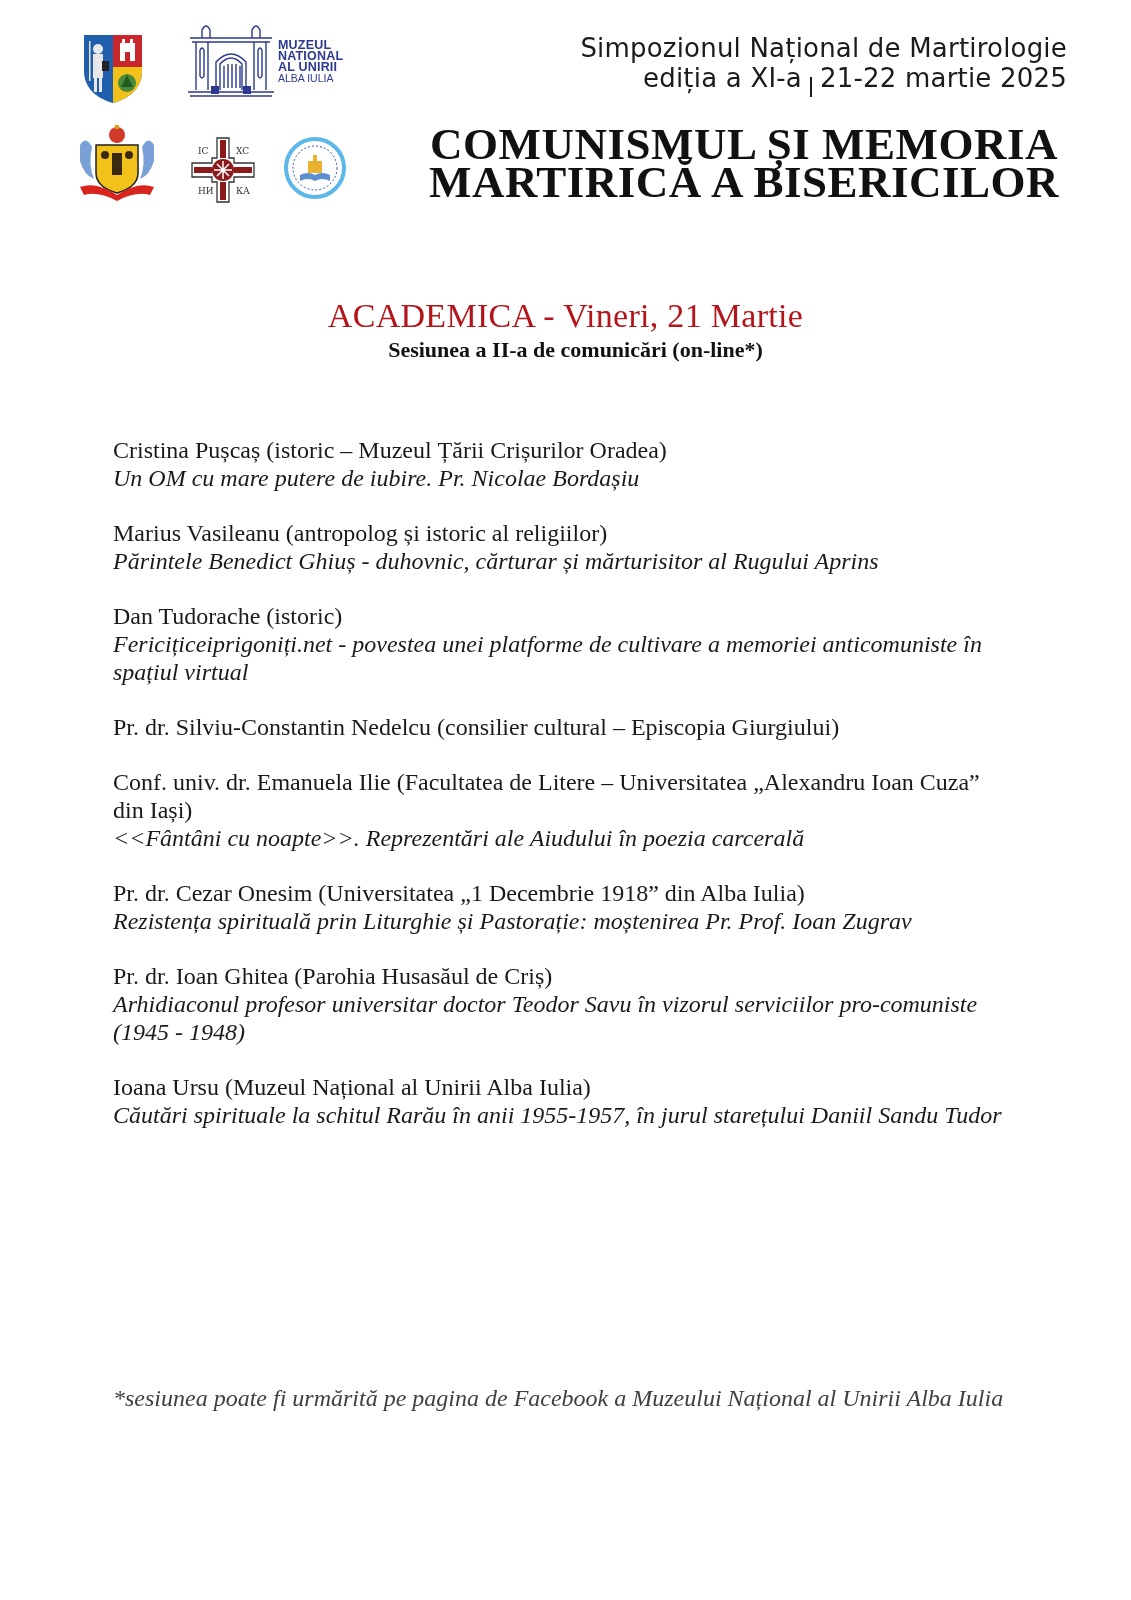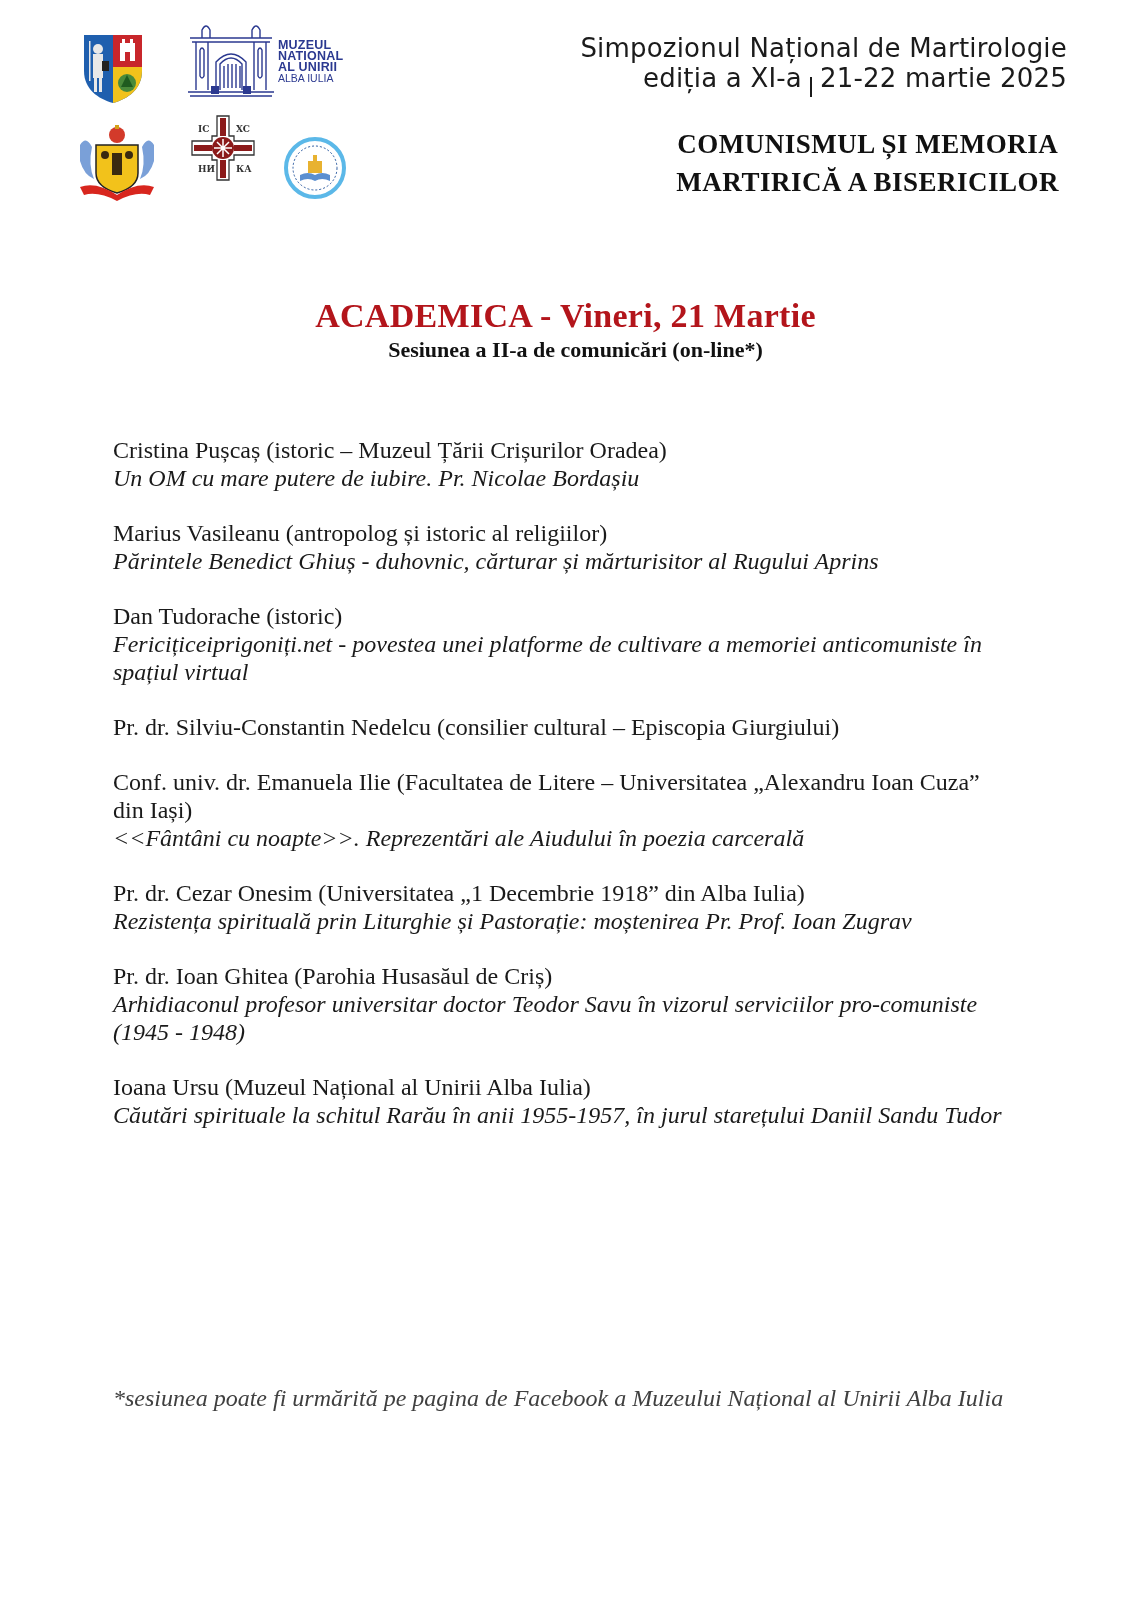--- a/index.html
+++ b/index.html
@@ -7,31 +7,31 @@
     body { position: relative; font-family: "Liberation Serif", "DejaVu Serif", serif; color: #1a1a1a; }
 
     
     .logo { position: absolute; }
     .logo-county { left: 82px; top: 33px; width: 62px; height: 72px; }
     .logo-museum { left: 186px; top: 18px; width: 170px; height: 80px; }
     .logo-museum .museum-text { position: absolute; left: 92px; top: 22px; font-family: "Liberation Sans", "DejaVu Sans", sans-serif; color: #2b3990; line-height: 11px; }
     .museum-text .t1 { font-weight: bold; font-size: 12.5px; letter-spacing: 0.2px; display: block; }
     .museum-text .t2 { font-size: 10.5px; display: block; }
     .logo-patriarch { left: 76px; top: 125px; width: 82px; height: 76px; }
-    .logo-cross { left: 190px; top: 114px; width: 66px; height: 68px; font-weight: bold; }
+    .logo-cross { left: 190px; top: 136px; width: 66px; height: 68px; }
     .logo-school { left: 284px; top: 137px; width: 62px; height: 62px; }
 
     
     .symp { position: absolute; right: 64px; top: 33px; text-align: right; font-family: "DejaVu Sans", "Liberation Sans", sans-serif; font-size: 26px; line-height: 30px; color: #1b1b1b; letter-spacing: 0.2px; }
     .symp .sep { display: inline-block; width: 2px; height: 20px; background: #1b1b1b; margin: 0 8px; vertical-align: -10px; }
-    .theme { position: absolute; right: 72px; top: 125px; text-align: center; font-family: "Liberation Serif", "DejaVu Serif", serif; font-weight: bold; font-size: 27px; line-height: 38px; color: #111; letter-spacing: 0.5px; }
+    .theme { position: absolute; right: 72px; top: 125px; text-align: center; font-family: "Liberation Serif", "DejaVu Serif", serif; font-weight: bold; font-size: 45px; line-height: 38px; color: #111; letter-spacing: 0.5px; }
 
     
     .session { position: absolute; left: 0; width: 1131px; top: 296px; text-align: center; }
-    .session .title { font-size: 34px; line-height: 40px; color: #b3151b; font-weight: bold; letter-spacing: 0.3px; }
+    .session .title { font-size: 34px; line-height: 40px; color: #b3151b; font-weight: normal; letter-spacing: 0.3px; }
     .session .sub { font-size: 22px; line-height: 27px; font-weight: bold; color: #111; padding-left: 20px; }
 
     
     .list { position: absolute; left: 113px; top: 436px; width: 900px; }
     .item { margin-bottom: 27px; }
     .item .speaker { font-size: 24px; line-height: 28px; color: #1a1a1a; }
     .item .talk { font-size: 24px; line-height: 28px; font-style: italic; color: #1a1a1a; }
     .note { position: absolute; left: 113px; top: 1384px; width: 900px; font-size: 24px; line-height: 28px; font-style: italic; color: #404040; }
   </style>
 </head>

